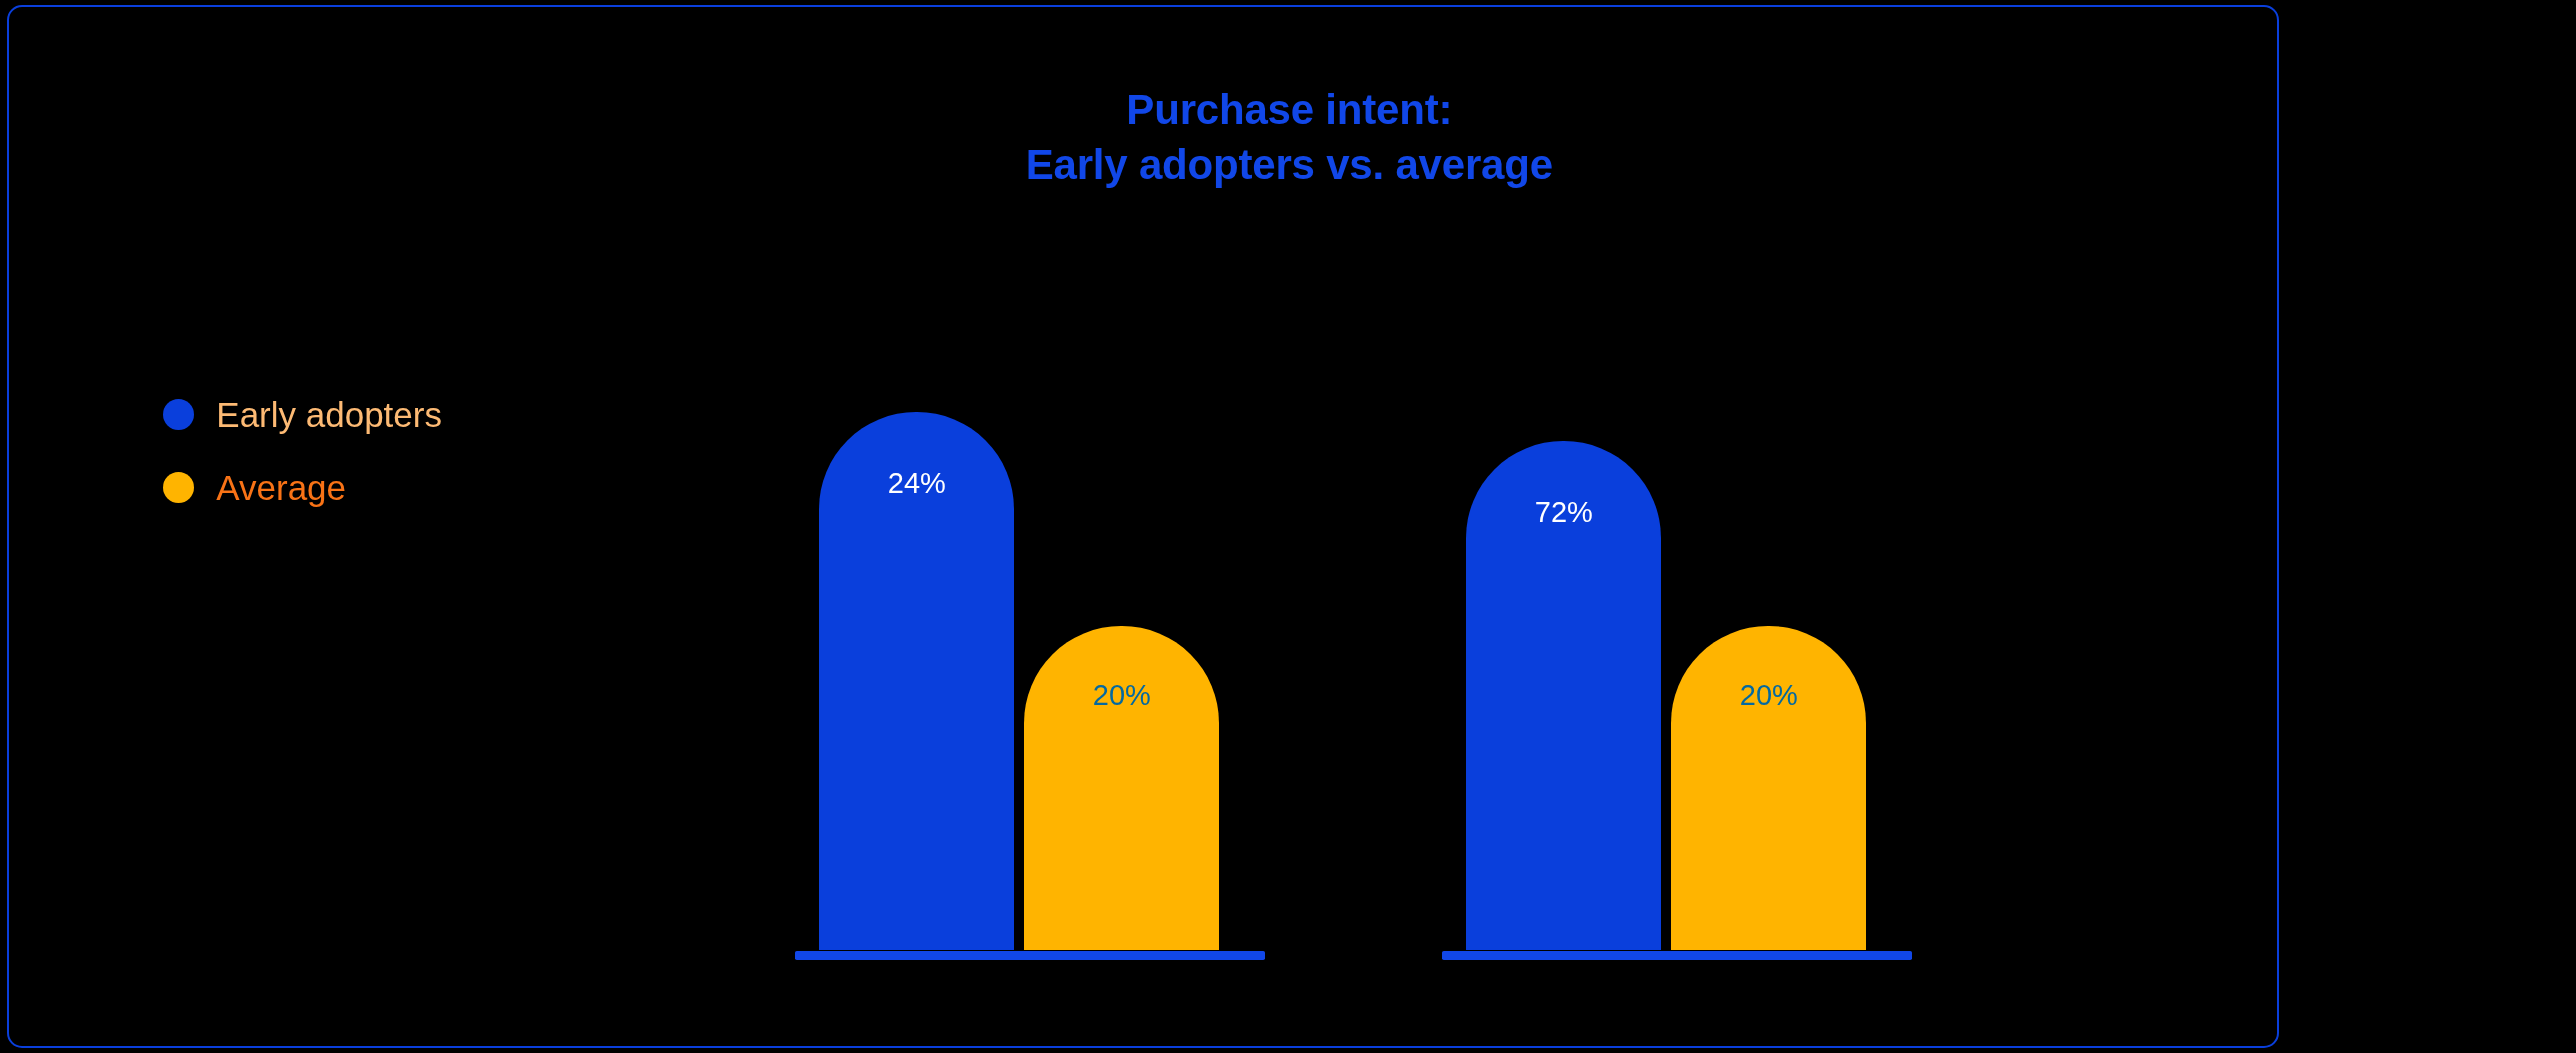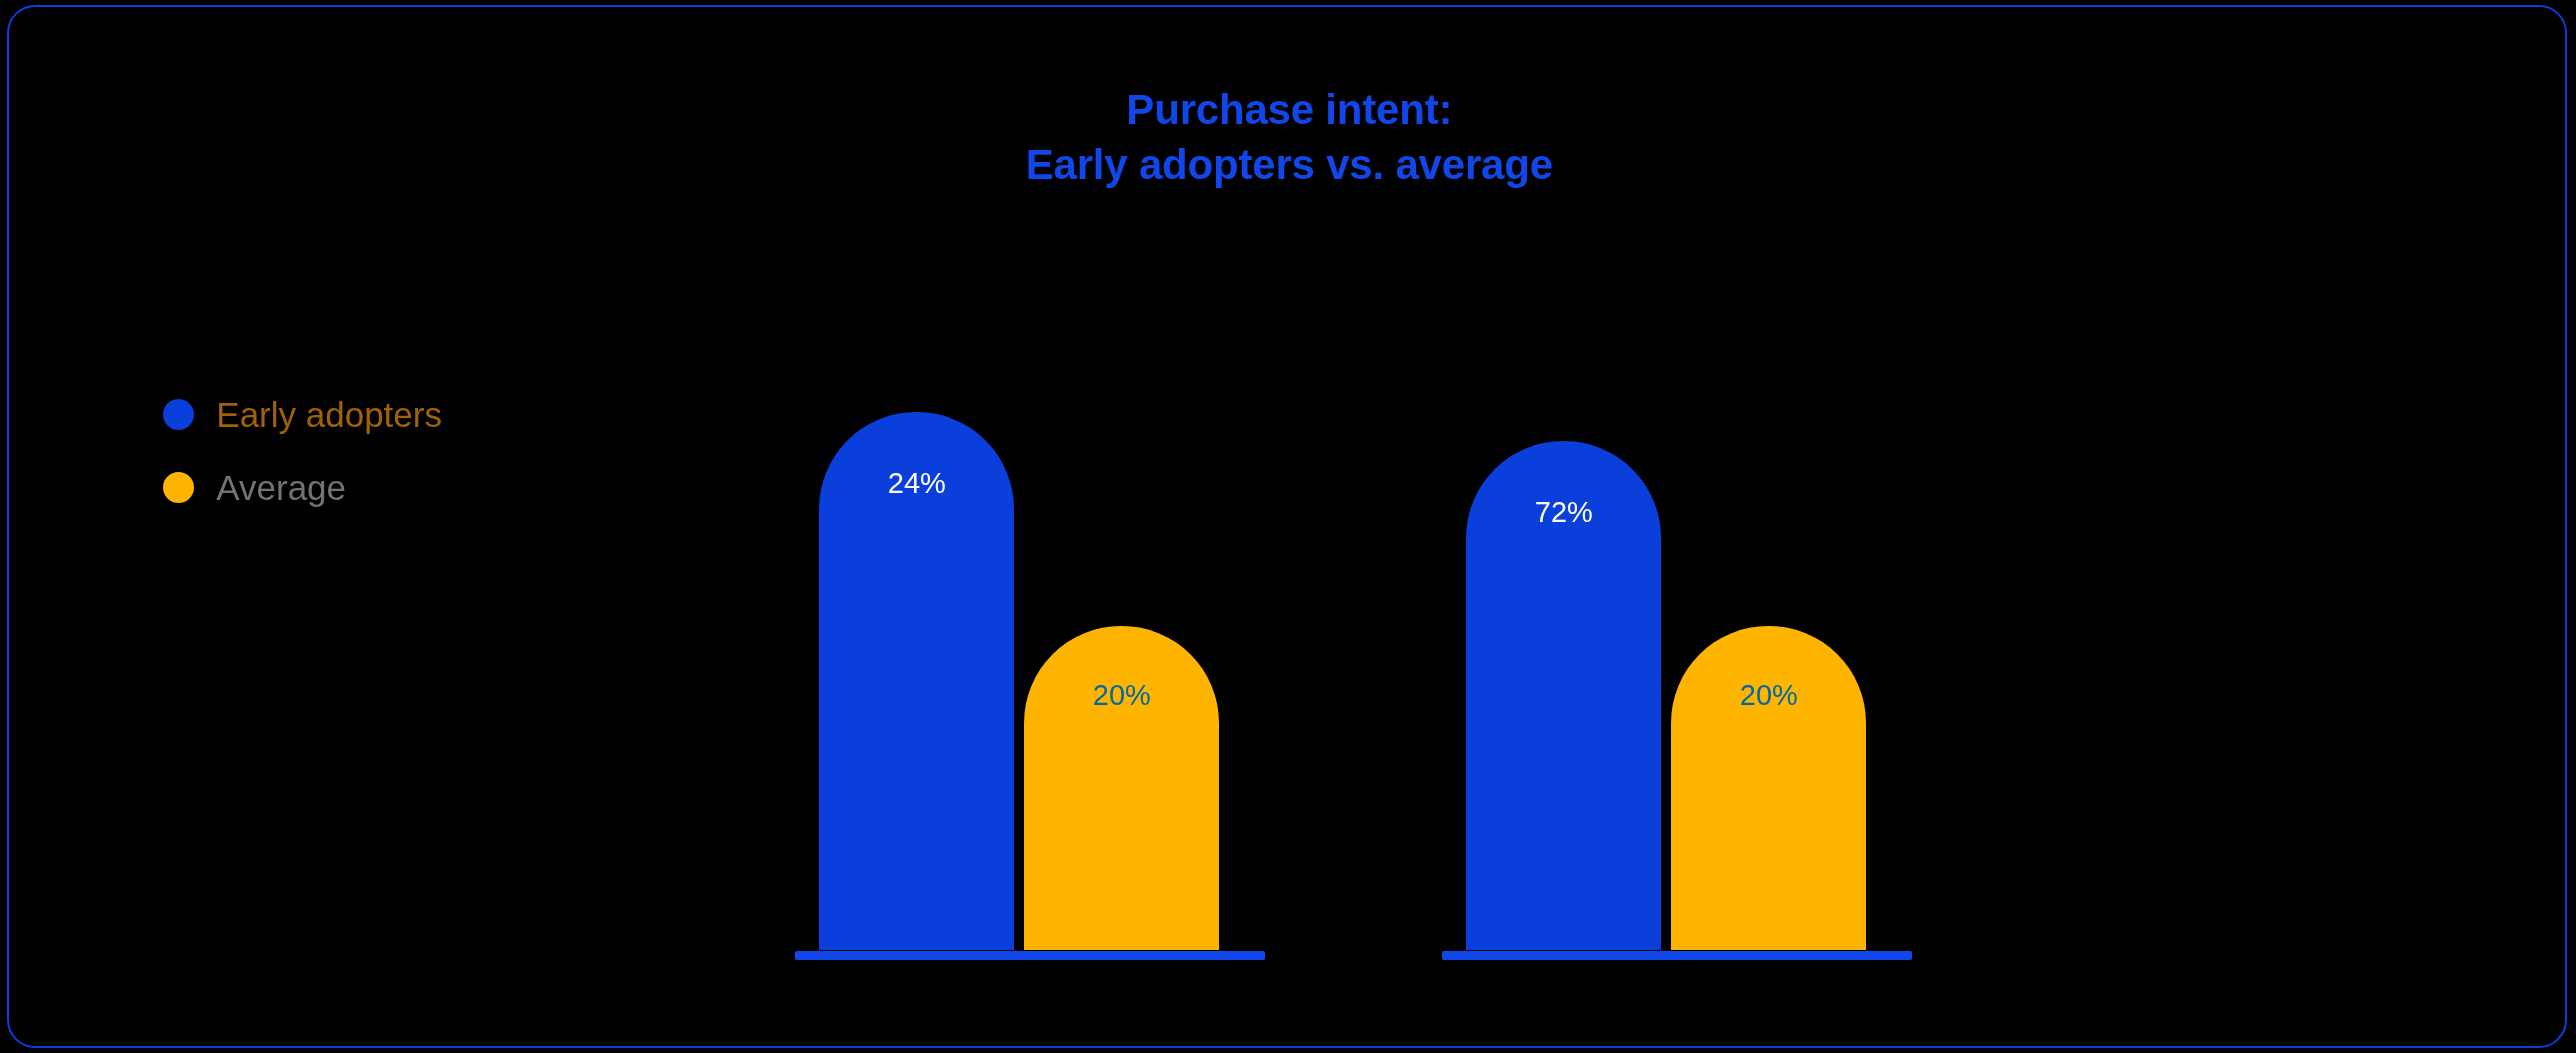--- a/index.html
+++ b/index.html
@@ -14,26 +14,26 @@
     overflow: hidden;
     font-family: "Liberation Sans", sans-serif;
     -webkit-font-smoothing: antialiased;
   }
 
   
   #chart-card {
     position: absolute;
     left: 7.3px;
     top: 4.6px;
-    width: 2560px;
+    width: 2272px;
     height: 1043px;
     box-sizing: border-box;
     background: #000000;
     border: 2.8px solid #0A3FDC;
-    border-radius: 28px;
+    border-radius: 15px;
     overflow: hidden;
     text-decoration: underline;
   }
 
   
   #chart-title {
     position: absolute;
     left: 0;
     top: 75px;
     width: 2560px;
@@ -68,23 +68,23 @@
     border-radius: 50%;
     flex: 0 0 auto;
     margin-right: 22px;
   }
   .legend-label {
     font-size: 35px;
     line-height: 1;
     white-space: nowrap;
   }
   .legend-item.series-early .legend-swatch { background: #0A3FDC; }
-  .legend-item.series-early .legend-label  { color: #a16207; }
+  .legend-item.series-early .legend-label  { color: #fdba74; }
   .legend-item.series-average .legend-swatch { background: #FFB400; }
-  .legend-item.series-average .legend-label  { color: #737373; }
+  .legend-item.series-average .legend-label  { color: #f97316; }
 
   
   #plot-area {
     position: absolute;
     left: 0;
     top: 0;
     width: 2560px;
     height: 1043px;
   }
 

